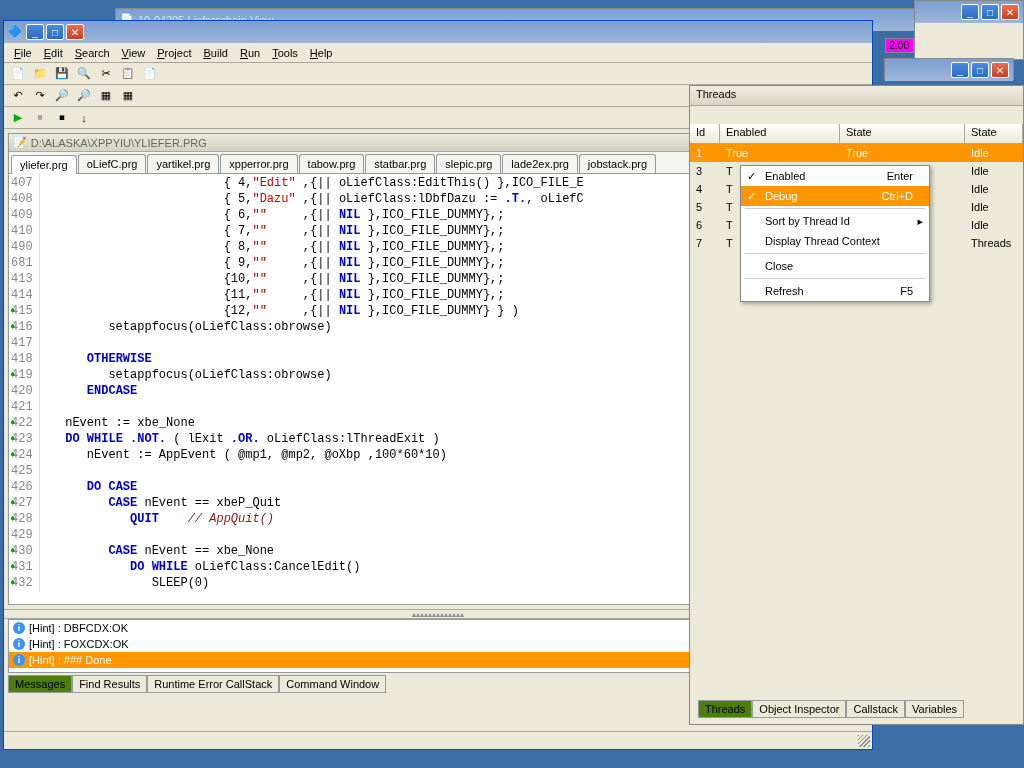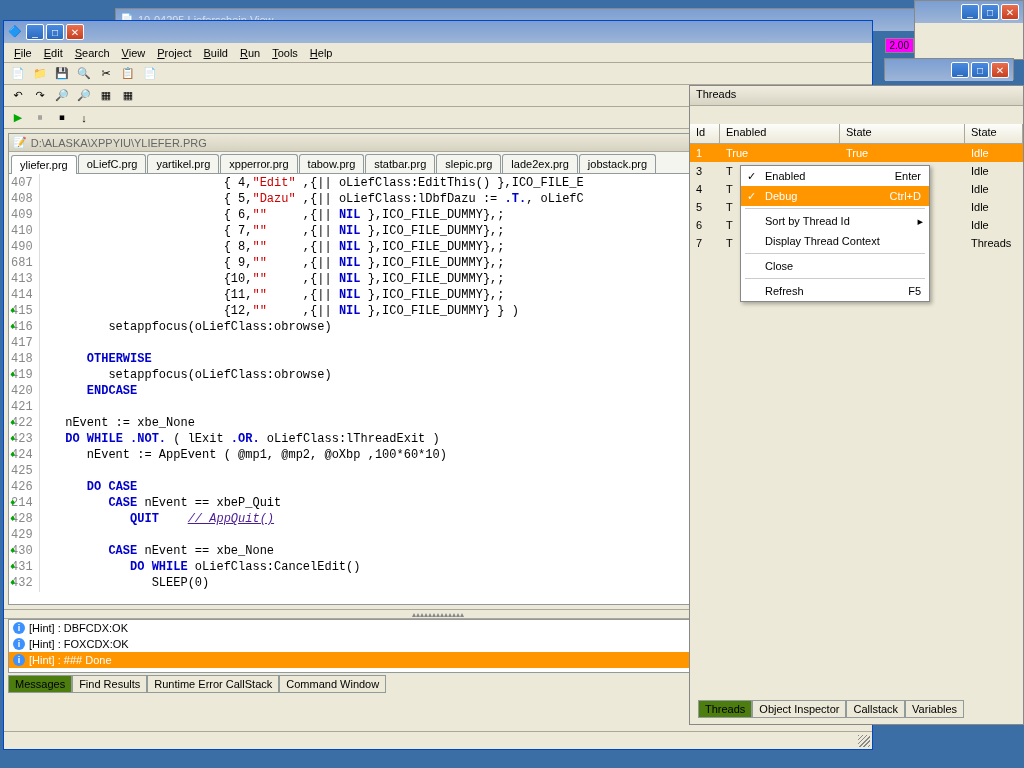--- a/index.html
+++ b/index.html
@@ -36,21 +36,21 @@
 .editor { background: #fff; font-family: 'Courier New', monospace; font-size: 12px; height: 430px; overflow: hidden; position: relative; }
 .editor-content { display: flex; }
 .gutter { background: #fff; color: #888; text-align: right; padding: 1px 6px 1px 2px; user-select: none; border-right: 1px solid #ddd; }
 .gutter .ln { height: 16px; line-height: 16px; }
 .gutter .ln.mark::before { content: "♦"; color: #0a0; position: absolute; left: 1px; font-size: 9px; }
 .code { flex: 1; padding: 1px 4px; white-space: pre; }
 .code .line { height: 16px; line-height: 16px; }
 .kw { color: #0000cc; font-weight: bold; }
 .str { color: #cc0000; }
 .num { color: #000; }
-.com { color: #4c1d95; font-style: italic; text-decoration: underline; }
+.com { color: #7f1d1d; font-style: italic; }
 
 .splitter { height: 10px; background: #ece9d8; border-top: 1px solid #aca899; border-bottom: 1px solid #aca899; text-align: center; color: #888; font-size: 8px; line-height: 10px; cursor: ns-resize; }
 
 .hints { background: #fff; border: 1px solid #919b9c; margin: 0 4px; height: 54px; overflow: hidden; }
 .hint-line { height: 16px; line-height: 16px; padding: 0 4px; display: flex; align-items: center; gap: 4px; }
 .hint-line.sel { background: #ff9600; color: #fff; }
 .hint-icon { width: 12px; height: 12px; border-radius: 50%; background: #3d91ff; color: #fff; font-size: 9px; display: flex; align-items: center; justify-content: center; font-weight: bold; }
 
 .bottom-tabs { display: flex; margin: 2px 4px; gap: 0; }
 .btab { border: 1px solid #919b9c; background: #ece9d8; padding: 2px 6px; cursor: pointer; font-size: 11px; }
@@ -63,21 +63,21 @@
 .th-row { display: flex; height: 18px; align-items: center; font-size: 11px; }
 .th-row.sel { background: #ff9600; color: #fff; }
 .th-cell { padding: 0 6px; }
 
 .context-menu { position: absolute; top: 165px; left: 740px; width: 190px; background: #fff; border: 1px solid #888; box-shadow: 2px 2px 4px rgba(0,0,0,0.3); z-index: 100; }
 .cm-item { height: 20px; display: flex; align-items: center; padding: 0 8px 0 24px; font-size: 11px; cursor: pointer; position: relative; }
 .cm-item.sel { background: #ff9600; color: #fff; }
 .cm-check::before { content: "✓"; position: absolute; left: 6px; }
 .cm-sep { height: 1px; background: #ccc; margin: 2px 4px; }
 .cm-sub::after { content: "▸"; position: absolute; right: 6px; }
-.cm-shortcut { position: absolute; right: 8px; }
+.cm-shortcut { position: absolute; right: 16px; }
 
 .tiny-ind { position: absolute; font-size: 10px; padding: 1px 4px; border: 1px solid #888; }
 
 .statusbar { position: absolute; bottom: 0; left: 0; right: 0; height: 18px; background: #ece9d8; border-top: 1px solid #aca899; }
 .grip { position: absolute; right: 2px; bottom: 2px; width: 12px; height: 12px; background: repeating-linear-gradient(135deg, #888 0 1px, transparent 1px 3px); }
 </style>
 </head>
 <body>
 
 <div class="bg-window" style="top:8px; left:115px; width:800px; height:20px;">
@@ -194,21 +194,21 @@
             <div class="ln">417</div>
             <div class="ln">418</div>
             <div class="ln mark">419</div>
             <div class="ln">420</div>
             <div class="ln">421</div>
             <div class="ln mark">422</div>
             <div class="ln mark">423</div>
             <div class="ln mark">424</div>
             <div class="ln">425</div>
             <div class="ln">426</div>
-            <div class="ln mark">214</div>
+            <div class="ln mark">427</div>
             <div class="ln mark">428</div>
             <div class="ln">429</div>
             <div class="ln mark">430</div>
             <div class="ln mark">431</div>
             <div class="ln mark">432</div>
           </div>
         <div class="code" id="code"><div class="line">                         { <span class="num">4</span>,<span class="str">"Edit"</span> ,{|| oLiefClass:EditThis() },ICO_FILE_E</div><div class="line">                         { <span class="num">5</span>,<span class="str">"Dazu"</span> ,{|| oLiefClass:lDbfDazu := <span class="kw">.T.</span>, oLiefC</div><div class="line">                         { <span class="num">6</span>,<span class="str">""</span>     ,{|| <span class="kw">NIL</span> },ICO_FILE_DUMMY},;</div><div class="line">                         { <span class="num">7</span>,<span class="str">""</span>     ,{|| <span class="kw">NIL</span> },ICO_FILE_DUMMY},;</div><div class="line">                         { <span class="num">8</span>,<span class="str">""</span>     ,{|| <span class="kw">NIL</span> },ICO_FILE_DUMMY},;</div><div class="line">                         { <span class="num">9</span>,<span class="str">""</span>     ,{|| <span class="kw">NIL</span> },ICO_FILE_DUMMY},;</div><div class="line">                         {<span class="num">10</span>,<span class="str">""</span>     ,{|| <span class="kw">NIL</span> },ICO_FILE_DUMMY},;</div><div class="line">                         {<span class="num">11</span>,<span class="str">""</span>     ,{|| <span class="kw">NIL</span> },ICO_FILE_DUMMY},;</div><div class="line">                         {<span class="num">12</span>,<span class="str">""</span>     ,{|| <span class="kw">NIL</span> },ICO_FILE_DUMMY} } )</div><div class="line">         setappfocus(oLiefClass:obrowse)</div><div class="line"></div><div class="line">      <span class="kw">OTHERWISE</span></div><div class="line">         setappfocus(oLiefClass:obrowse)</div><div class="line">      <span class="kw">ENDCASE</span></div><div class="line"></div><div class="line">   nEvent := xbe_None</div><div class="line">   <span class="kw">DO WHILE</span> <span class="kw">.NOT.</span> ( lExit <span class="kw">.OR.</span> oLiefClass:lThreadExit )</div><div class="line">      nEvent := AppEvent ( @mp1, @mp2, @oXbp ,<span class="num">100</span>*<span class="num">60</span>*<span class="num">10</span>)</div><div class="line"></div><div class="line">      <span class="kw">DO CASE</span></div><div class="line">         <span class="kw">CASE</span> nEvent == xbeP_Quit</div><div class="line">            <span class="kw">QUIT</span>    <span class="com">// AppQuit()</span></div><div class="line"></div><div class="line">         <span class="kw">CASE</span> nEvent == xbe_None</div><div class="line">            <span class="kw">DO WHILE</span> oLiefClass:CancelEdit()</div><div class="line">               SLEEP(<span class="num">0</span>)</div></div>
       </div>
     </div>
   </div>

